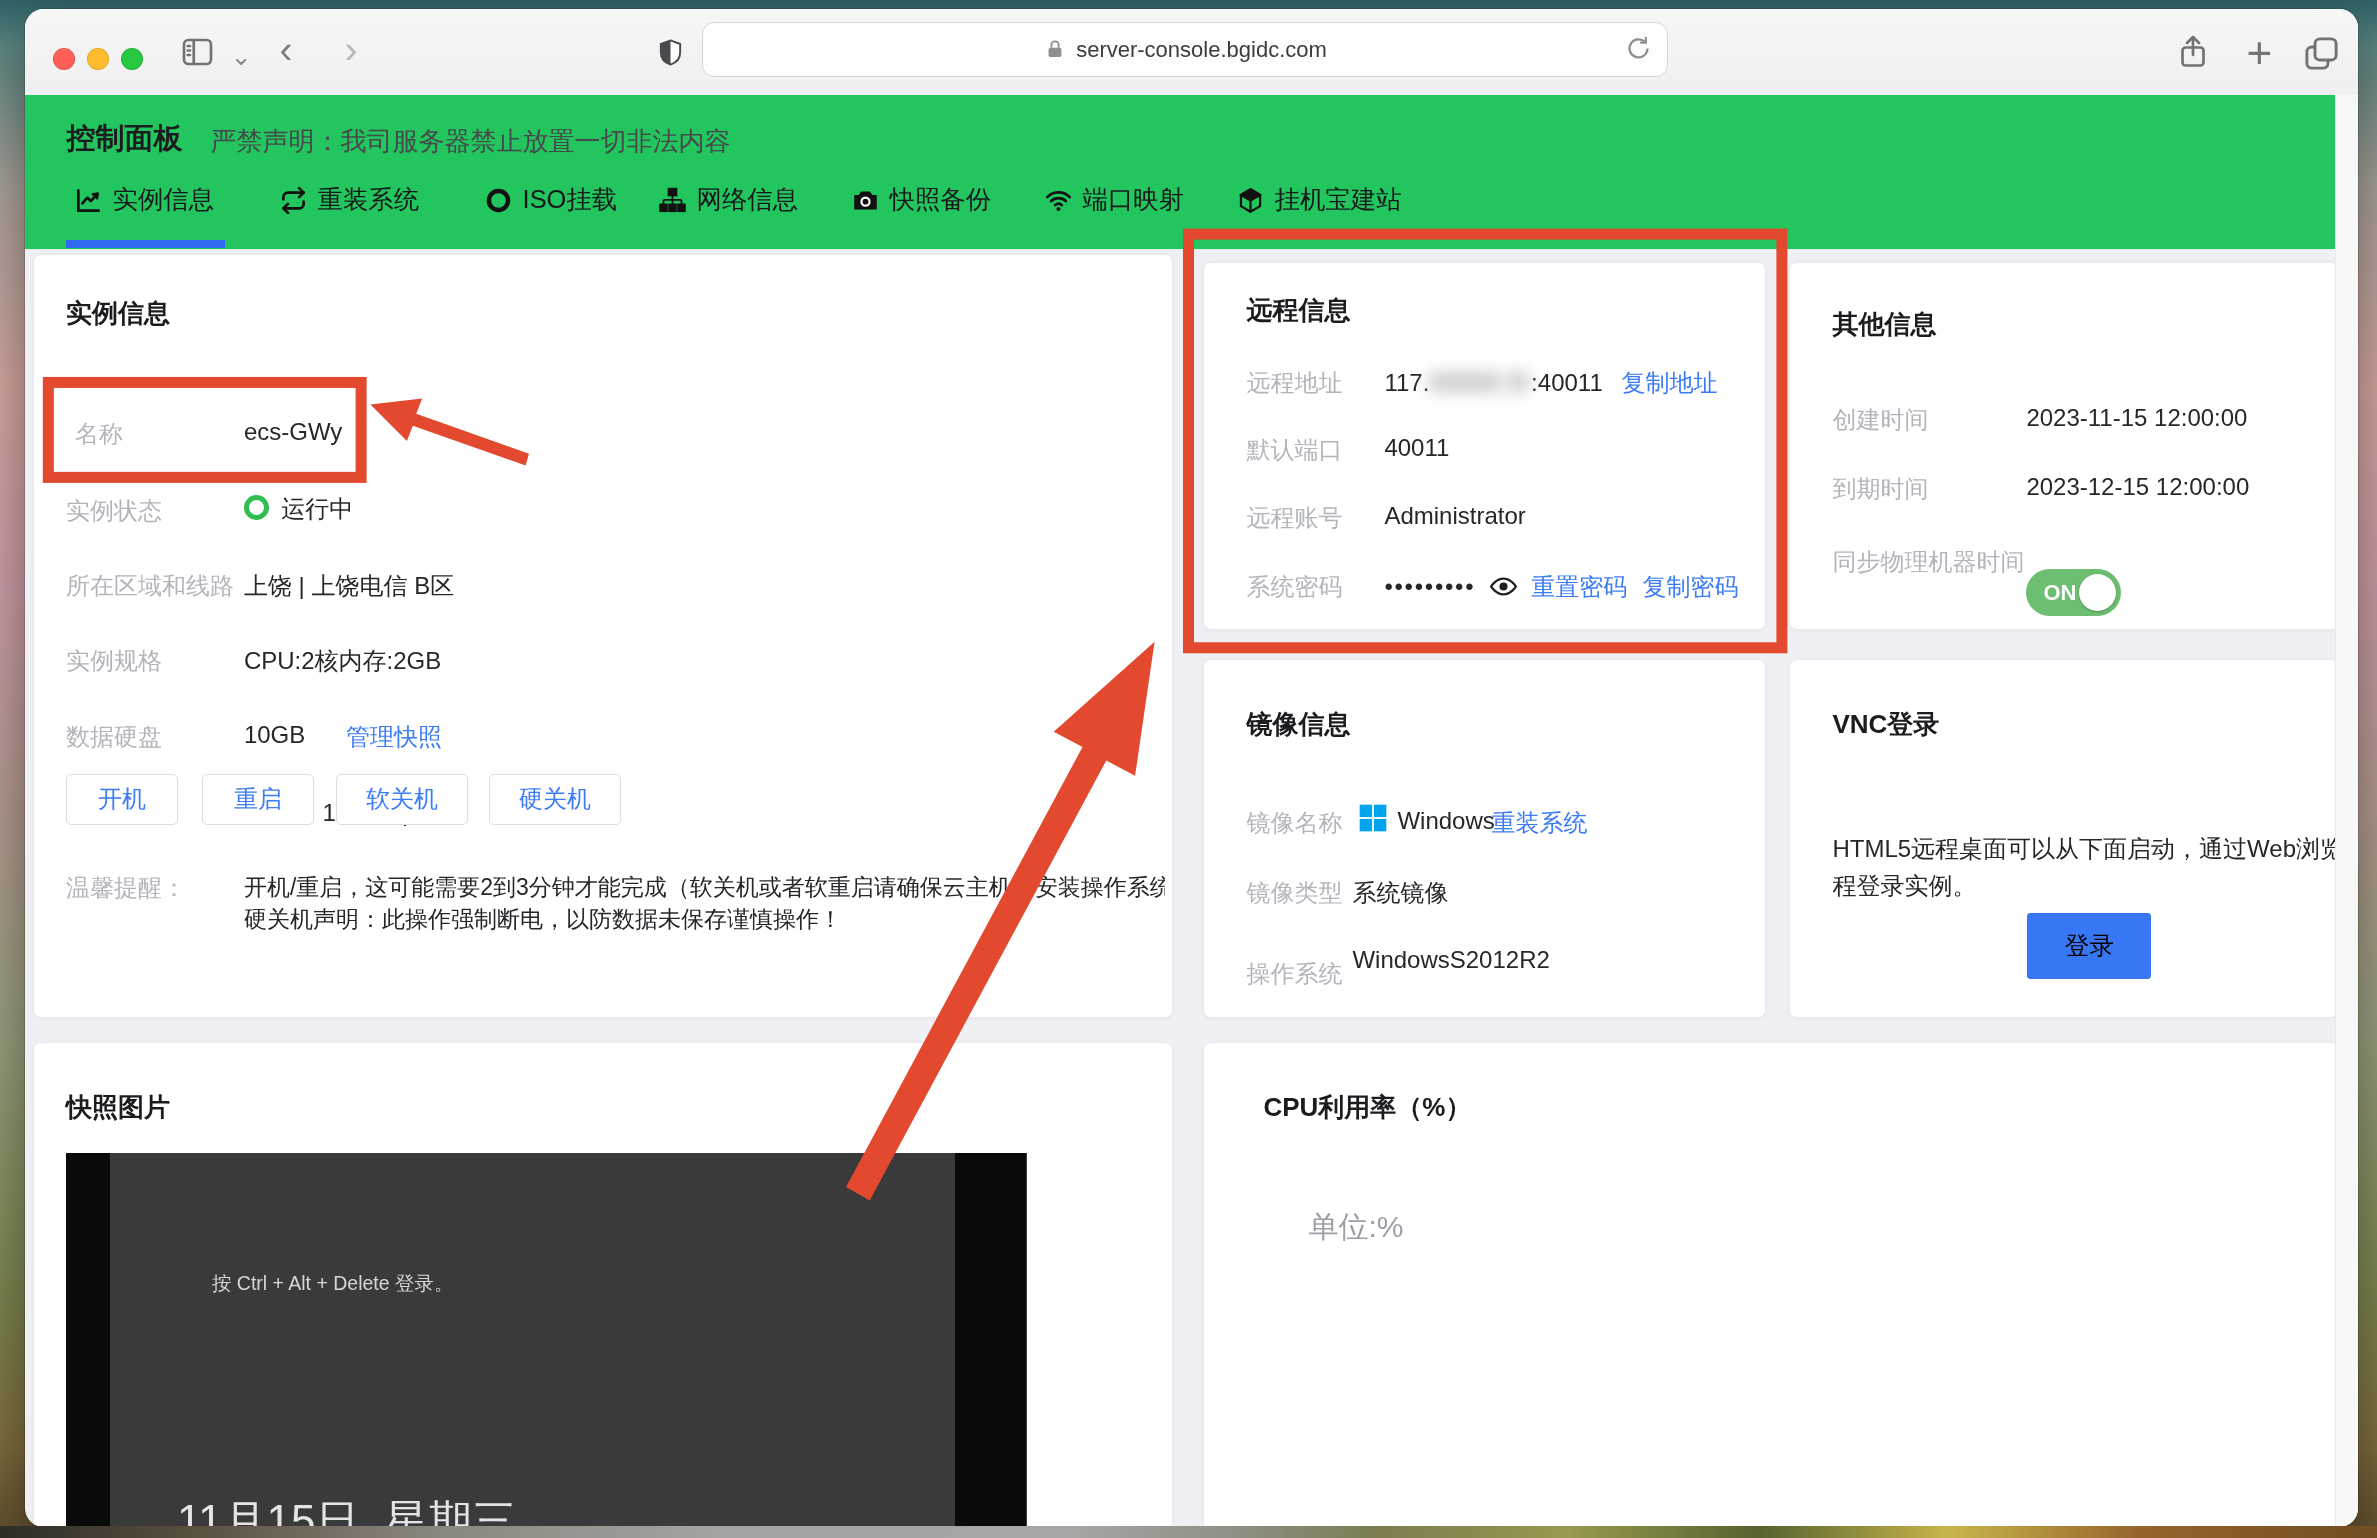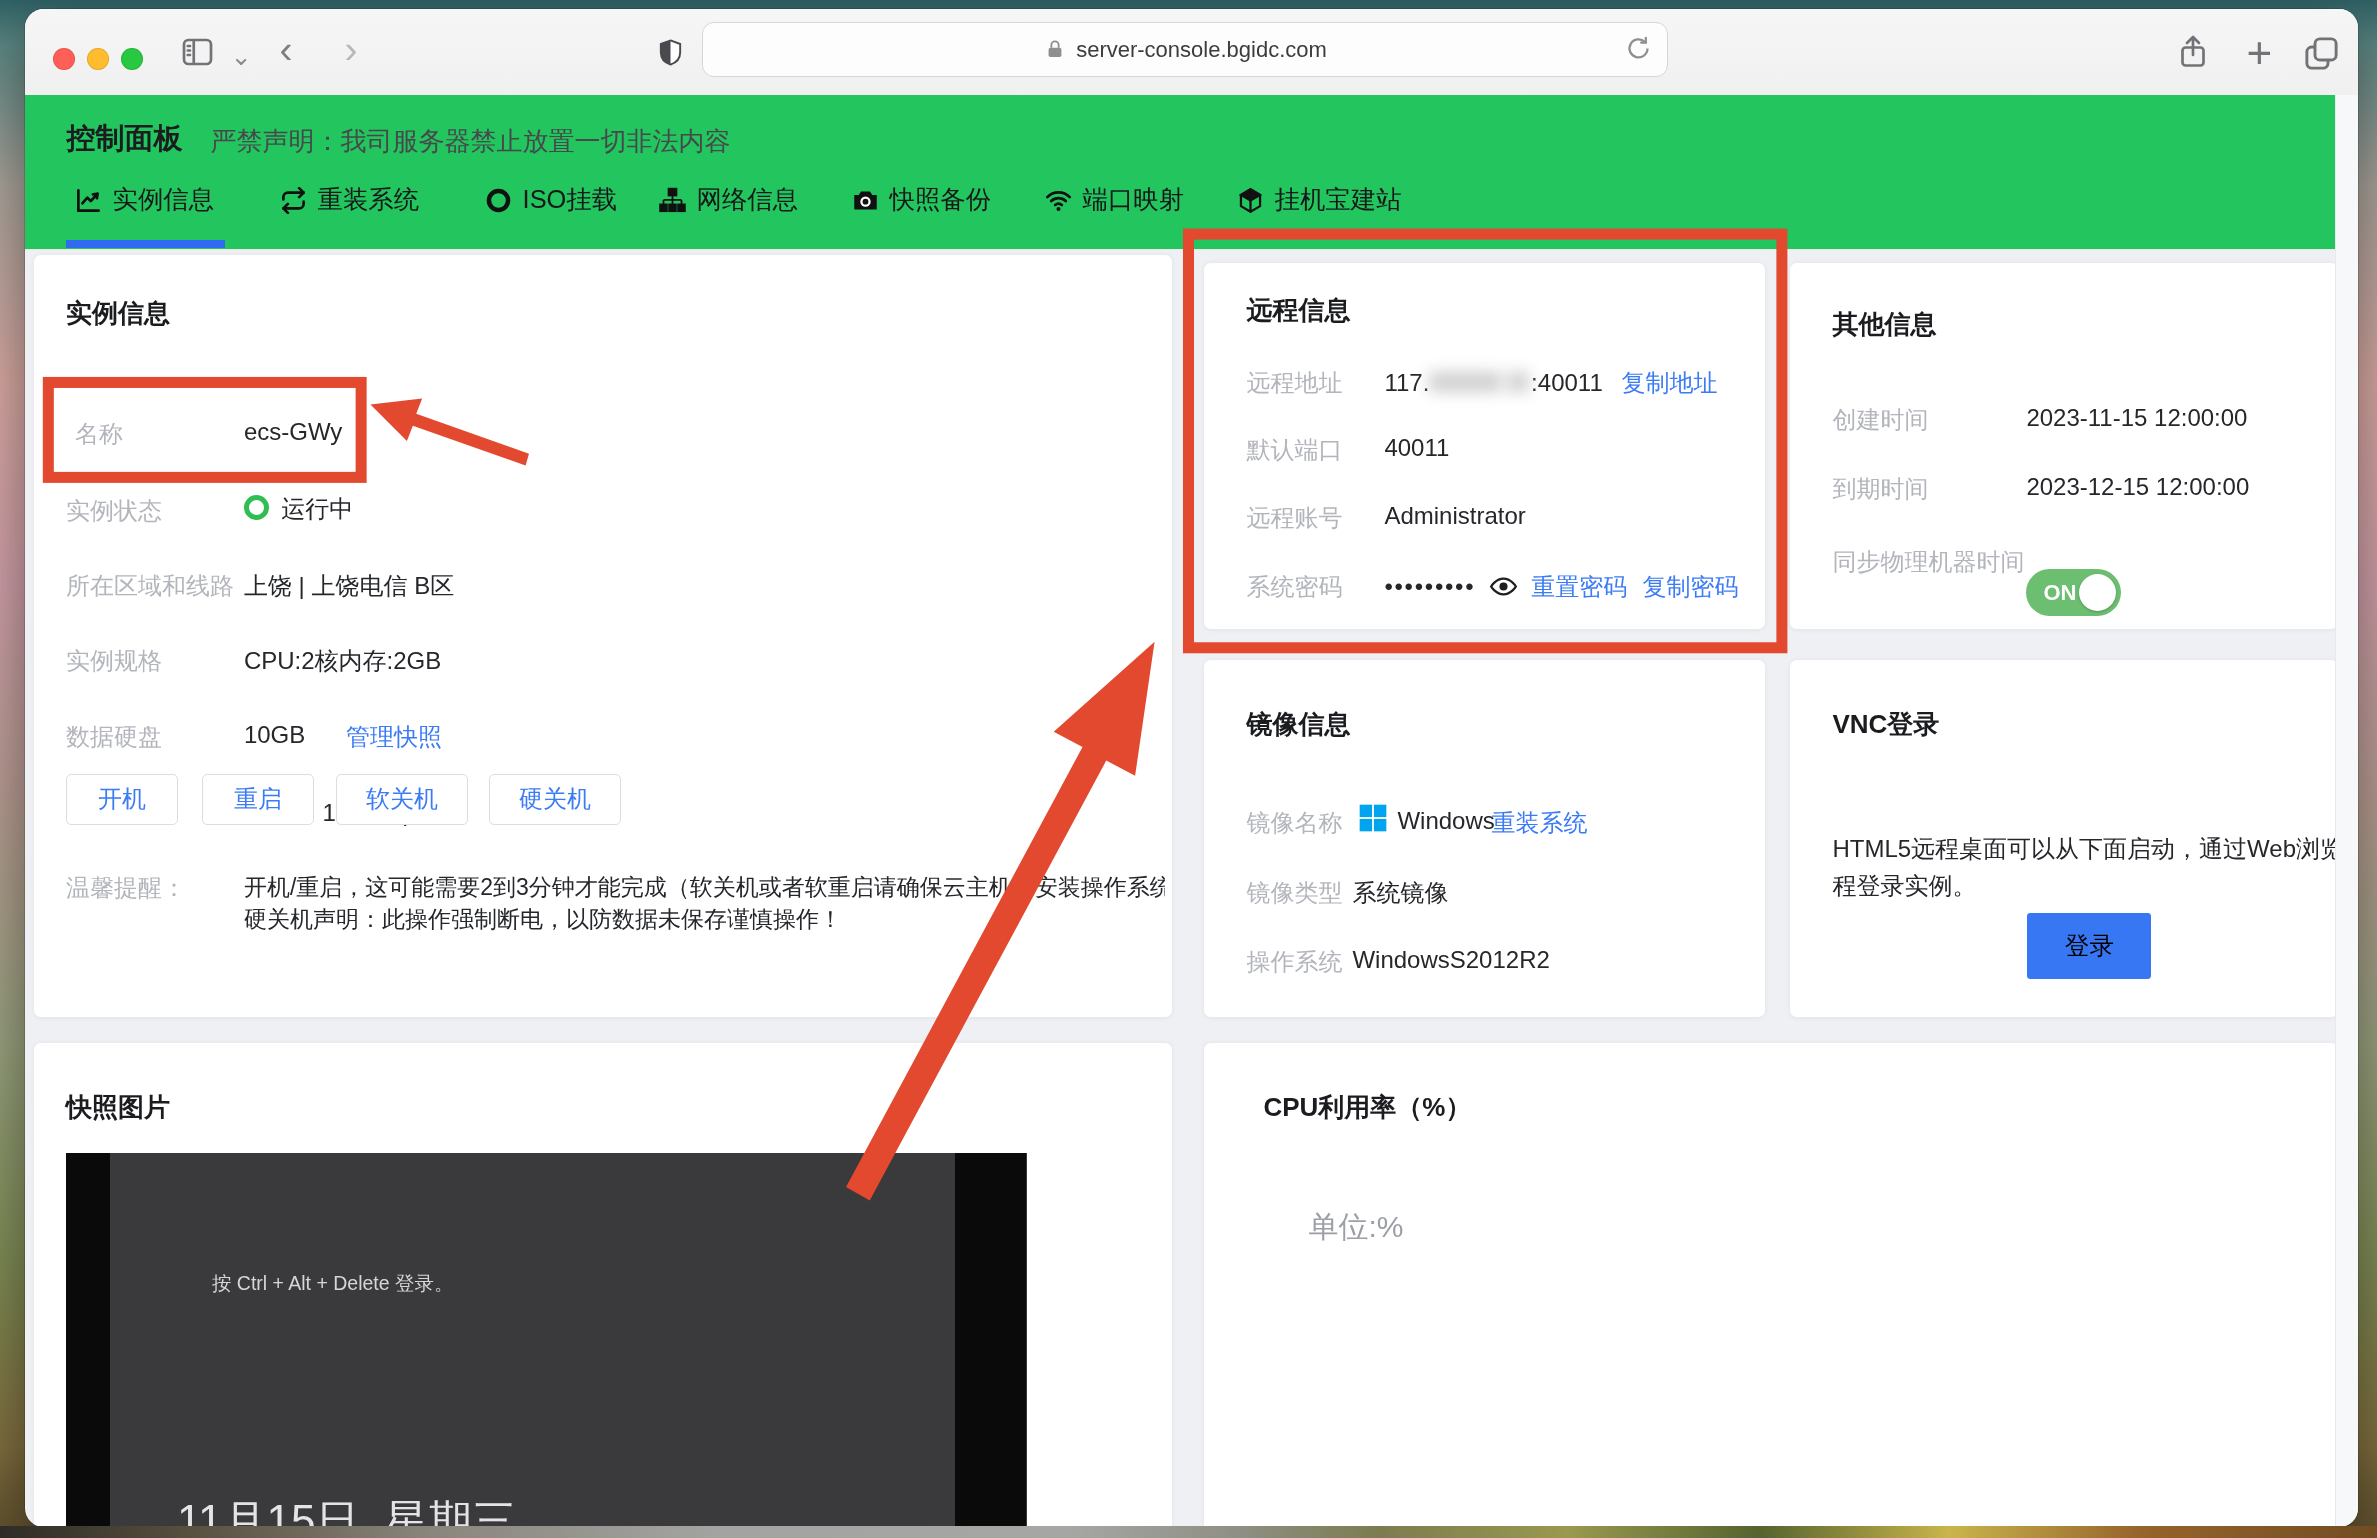--- a/index.html
+++ b/index.html
@@ -288,21 +288,21 @@
         <rect x="2" y="12.7" width="9.3" height="9.3"></rect>
           <rect x="12.7" y="12.7" width="9.3" height="9.3"></rect>
       </svg>
     </div>
     <div class="val" style="left:193px;top:147px;text-align:right;">Windows</div>
     <div class="val link" style="left:287px;top:147px;">重装系统</div>
 
     <div class="lbl" style="left:42px;top:217px;">镜像类型</div>
     <div class="val" style="left:148px;top:217px;">系统镜像</div>
 
-    <div class="lbl" style="left:42px;top:286px;">操作系统</div>
+    <div class="lbl" style="left:42px;top:298px;">操作系统</div>
     <div class="val" style="left:148px;top:286px;">WindowsS2012R2</div>
   </div>
 
   <div class="card" style="left:1765px;top:651px;width:548px;height:357px;">
     <div class="card-title" style="left:42px;top:47px;">VNC登录</div>
     <div class="val" style="left:42px;top:173px;">HTML5远程桌面可以从下面启动，通过Web浏览器远</div>
     <div class="val" style="left:42px;top:210px;">程登录实例。</div>
     <div class="vnc-btn">登录</div>
   </div>
 

